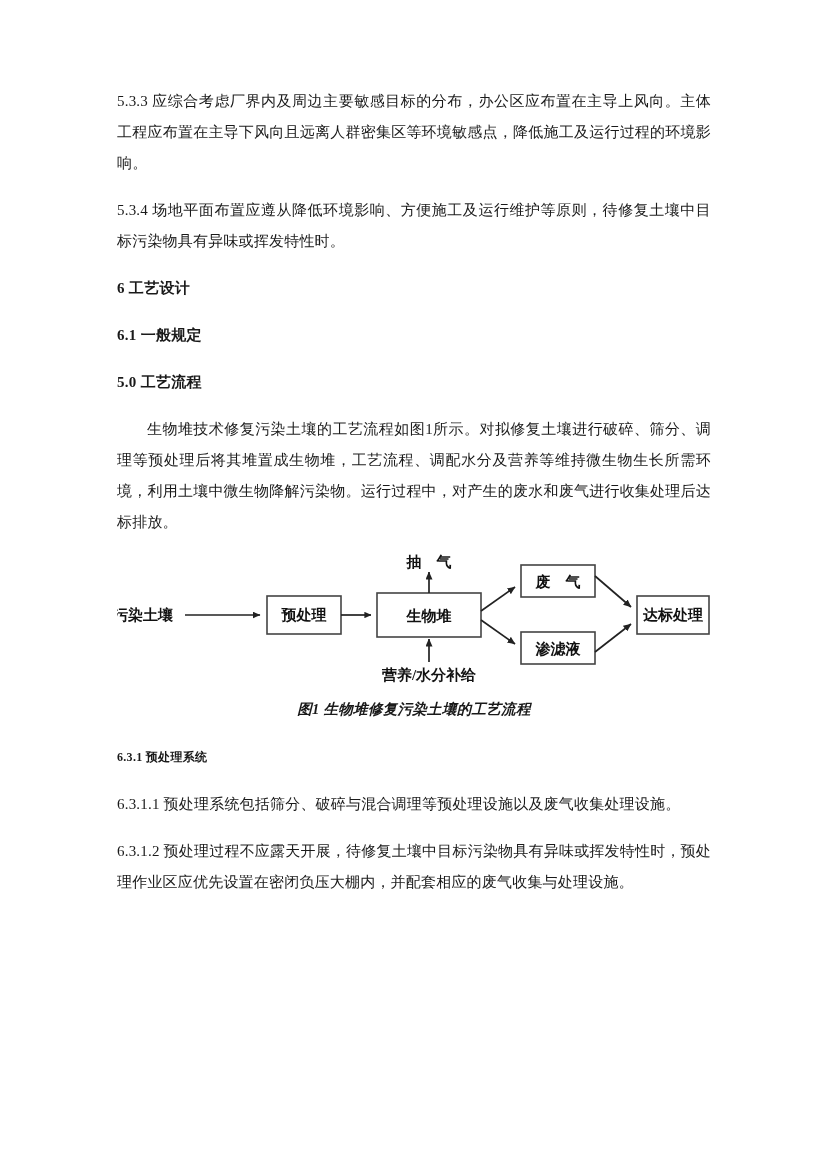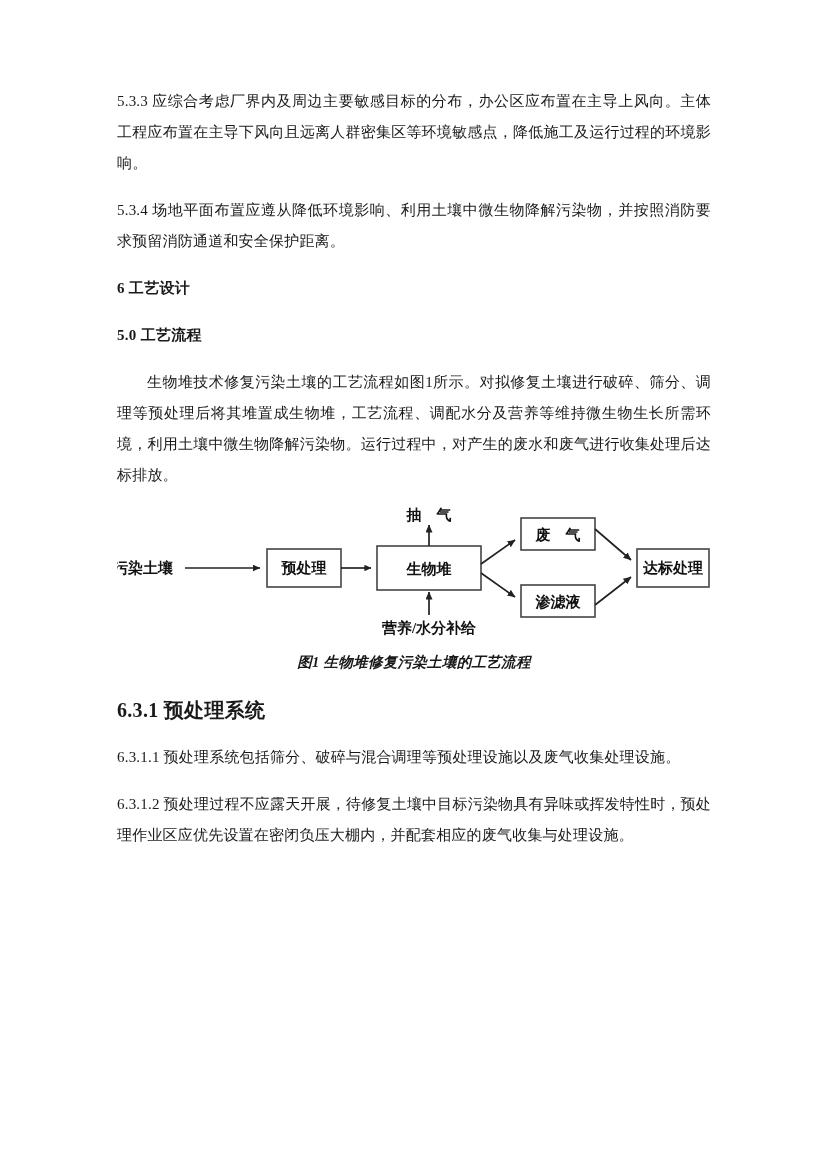--- a/index.html
+++ b/index.html
@@ -45,21 +45,21 @@
   }
   h3.h-sub {
     margin: 0 0 16px 0;
     font-size: 15px;
     line-height: 31px;
     font-weight: bold;
     letter-spacing: 0.3px;
   }
   h4.h-subsub {
     margin: 0 0 16px 0;
-    font-size: 20px;
+    font-size: 12px;
     line-height: 31px;
     font-weight: bold;
     letter-spacing: 0.3px;
   }
 
   
   .figure-wrap {
     position: relative;
     width: 594px;
     height: 132px;
@@ -98,25 +98,26 @@
   }
 </style>
 </head>
 <body>
 
 <div class="page">
   <div class="content">
 
     <p class="body-text">5.3.3  应综合考虑厂界内及周边主要敏感目标的分布，办公区应布置在主导上风向。主体工程应布置在主导下风向且远离人群密集区等环境敏感点，降低施工及运行过程的环境影响。</p>
 
-    <p class="body-text">5.3.4  场地平面布置应遵从降低环境影响、利用土壤中微生物降解污染物，并按照消防要求预留消防通道和安全保护距离。</p>
+    <p class="body-text">5.3.4  场地平面布置应遵从降低环境影响、方便施工及运行维护等原则，待修复土壤中目标污染物具有异味或挥发特性时。</p>
 
 
     <h2 class="h-sec">6    工艺设计</h2>
 
+    <h3 class="h-sub">6.1    一般规定</h3>
 
 
 
     <h3 class="h-sub">5.0    工艺流程</h3>
 
     <p class="body-text indent">生物堆技术修复污染土壤的工艺流程如图1所示。对拟修复土壤进行破碎、筛分、调理等预处理后将其堆置成生物堆，工艺流程、调配水分及营养等维持微生物生长所需环境，利用土壤中微生物降解污染物。运行过程中，对产生的废水和废气进行收集处理后达标排放。</p>
 
     <div class="figure-wrap">
       <svg class="fig-svg" width="594" height="132" viewBox="0 0 594 132">
         <defs>

